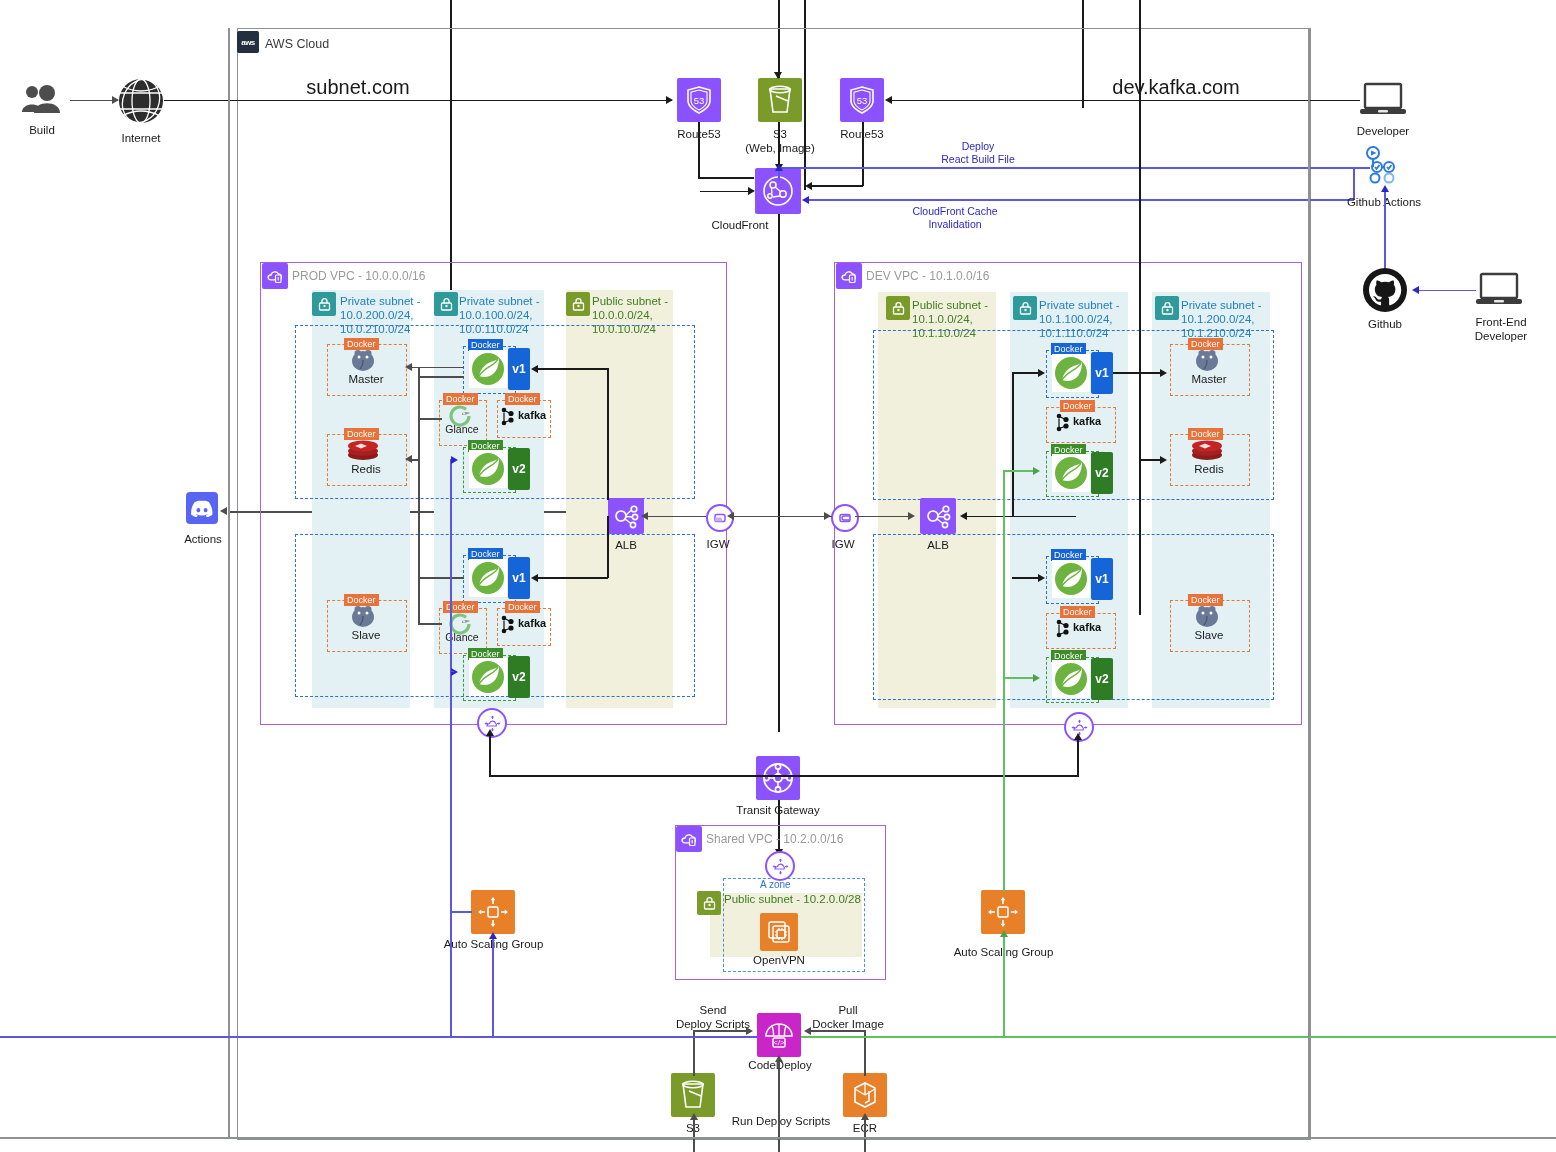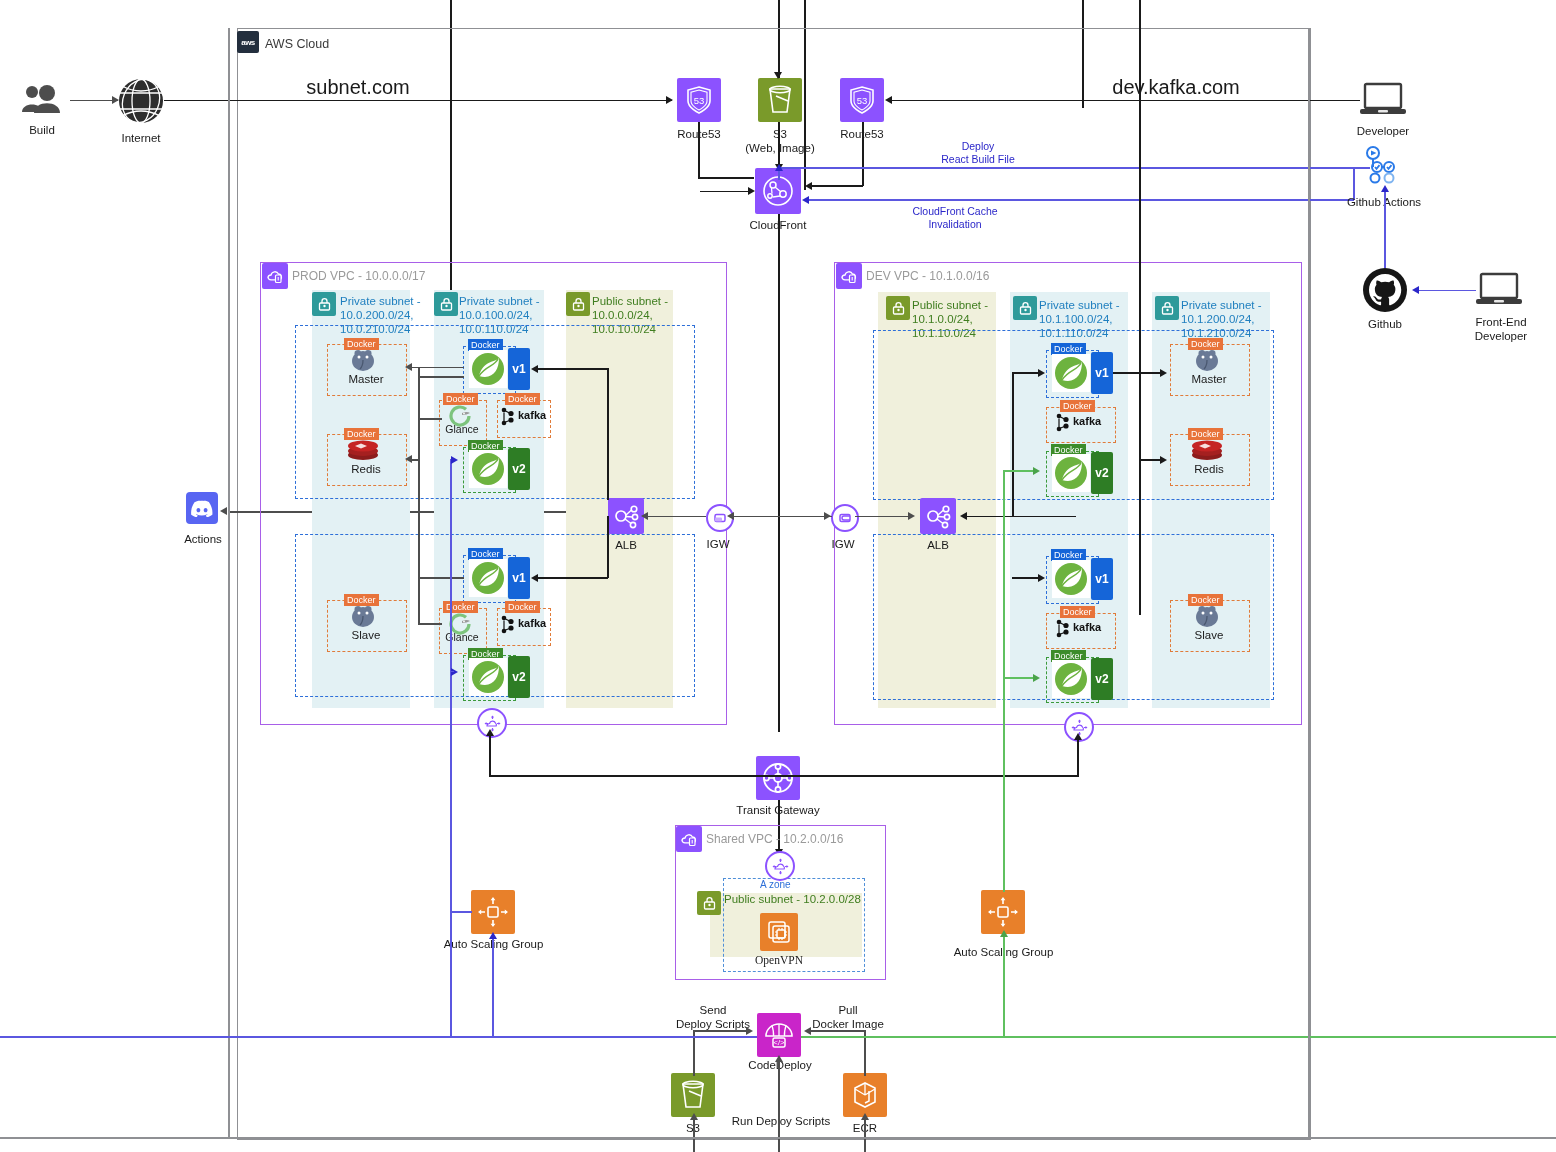--- a/index.html
+++ b/index.html
@@ -154,21 +154,21 @@
 
   <div class="tile purple" style="left:755px;top:168px;width:46px;height:46px;">
     <svg width="34" height="34" viewBox="0 0 34 34">
       <circle cx="17" cy="17" r="14" fill="none" stroke="#fff" stroke-width="1.6"></circle>
       <circle cx="12" cy="11" r="3" fill="none" stroke="#fff" stroke-width="1.5"></circle>
       <circle cx="22" cy="20" r="3.2" fill="none" stroke="#fff" stroke-width="1.5"></circle>
       <circle cx="9" cy="22" r="2.2" fill="none" stroke="#fff" stroke-width="1.5"></circle>
       <path d="M14 13 L20 18 M11 19.5 L10.5 14 M12 23 L19 22" stroke="#fff" stroke-width="1.3" fill="none"></path>
     </svg>
   </div>
-  <div class="node-cap" style="left:733px;top:219px;width:90px;">CloudFront</div>
+  <div class="node-cap" style="left:695px;top:219px;width:90px;">CloudFront</div>
 
   <div class="arw ar-r" style="left:748px;top:187px;border-left-color:#1a1a1a;"></div>
   <div class="ln-blk abs" style="left:700px;top:190.5px;width:50px;height:1.5px;"></div>
 
   <div class="ln-blk abs" style="left:778px;top:214px;width:1.5px;height:518px;"></div>
 
   <div class="ln-blue abs" style="left:778px;top:168px;width:1.5px;height:12px;"></div>
   <div class="ln-blue abs" style="left:778px;top:167px;width:592px;height:1.5px;"></div>
   <div class="ln-blue abs" style="left:1369px;top:167px;width:1.5px;height:0px;"></div>
   <div class="arw ar-u-b" style="left:775px;top:164px;"></div>
@@ -244,21 +244,21 @@
   <div class="ln-gray abs" style="left:228px;top:28px;width:1.5px;height:1110px;"></div>
 
   <div class="vpcbox" style="left:260px;top:262px;width:465px;height:461px;"></div>
   <div class="vpcbadge" style="left:262px;top:263px;">
     <svg width="18" height="18" viewBox="0 0 18 18">
       <path d="M2 11 a3 3 0 0 1 3-3 a4 4 0 0 1 7.5-1 a3 3 0 0 1 1 5.8 H5 a3 3 0 0 1-3-2.8z" fill="none" stroke="#fff" stroke-width="1.3"></path>
       <rect x="9.5" y="8" width="5.5" height="7.5" rx="1" fill="#8c52ff" stroke="#fff" stroke-width="1.2"></rect>
       <path d="M12.2 10 v3.5" stroke="#fff" stroke-width="1.1"></path>
     </svg>
   </div>
-  <div class="vpclabel" style="left:292px;top:269px;">PROD VPC - 10.0.0.0/17</div>
+  <div class="vpclabel" style="left:292px;top:269px;">PROD VPC - 10.0.0.0/16</div>
 
   <div class="subnet-band band-teal" style="left:312px;top:290px;width:98px;height:418px;"></div>
   <div class="subnet-band band-teal" style="left:434px;top:290px;width:110px;height:418px;"></div>
   <div class="subnet-band band-olive" style="left:566px;top:290px;width:107px;height:418px;"></div>
 
   <div class="subnet-badge sb-teal" style="left:312px;top:292px;">
     <svg width="15" height="15" viewBox="0 0 15 15">
         <rect x="2.5" y="6" width="10" height="7" rx="1" fill="none" stroke="#fff" stroke-width="1.3"></rect>
         <path d="M5 6 V4.2 a2.5 2.5 0 0 1 5 0 V6" fill="none" stroke="#fff" stroke-width="1.3"></path>
         <circle cx="7.5" cy="9" r="1.2" fill="#fff"></circle>
@@ -755,21 +755,21 @@
   <div class="subnet-text st-olive" style="left:724px;top:892px;">Public subnet - 10.2.0.0/28</div>
 
   <div class="tile orange" style="left:760px;top:913px;width:38px;height:38px;">
     <svg width="28" height="28" viewBox="0 0 28 28">
       <rect x="4" y="4" width="16" height="16" rx="2" fill="none" stroke="#fff" stroke-width="1.5"></rect>
       <rect x="8" y="8" width="16" height="16" rx="2" fill="none" stroke="#fff" stroke-width="1.5"></rect>
       <rect x="12" y="12" width="8" height="8" rx="1" fill="none" stroke="#fff" stroke-width="1.5"></rect>
       <path d="M14 10 v2 M17 10 v2 M14 20 v2 M17 20 v2 M10 14 h2 M10 17 h2 M20 14 h2 M20 17 h2" stroke="#fff" stroke-width="1.2"></path>
     </svg>
   </div>
-  <div class="node-cap" style="left:744px;top:954px;width:70px;font-family:Liberation Serif, serif;">OpenVPN</div>
+  <div class="node-cap" style="left:744px;top:954px;width:70px;">OpenVPN</div>
 
   <div class="tile orange" style="left:471px;top:890px;width:44px;height:44px;">
     <svg width="34" height="34" viewBox="0 0 34 34">
       <rect x="12" y="12" width="10" height="10" rx="1.5" fill="none" stroke="#fff" stroke-width="1.6"></rect>
       <path d="M17 3 v6 M17 25 v6 M3 17 h6 M25 17 h6" stroke="#fff" stroke-width="1.6"></path>
       <path d="M17 2 l2.4 3.2 h-4.8z M17 32 l2.4-3.2 h-4.8z M2 17 l3.2 2.4 v-4.8z M32 17 l-3.2 2.4 v-4.8z" fill="#fff"></path>
     </svg>
   </div>
   <div class="node-cap" style="left:435px;top:938px;width:117px;">Auto Scaling Group</div>
 

